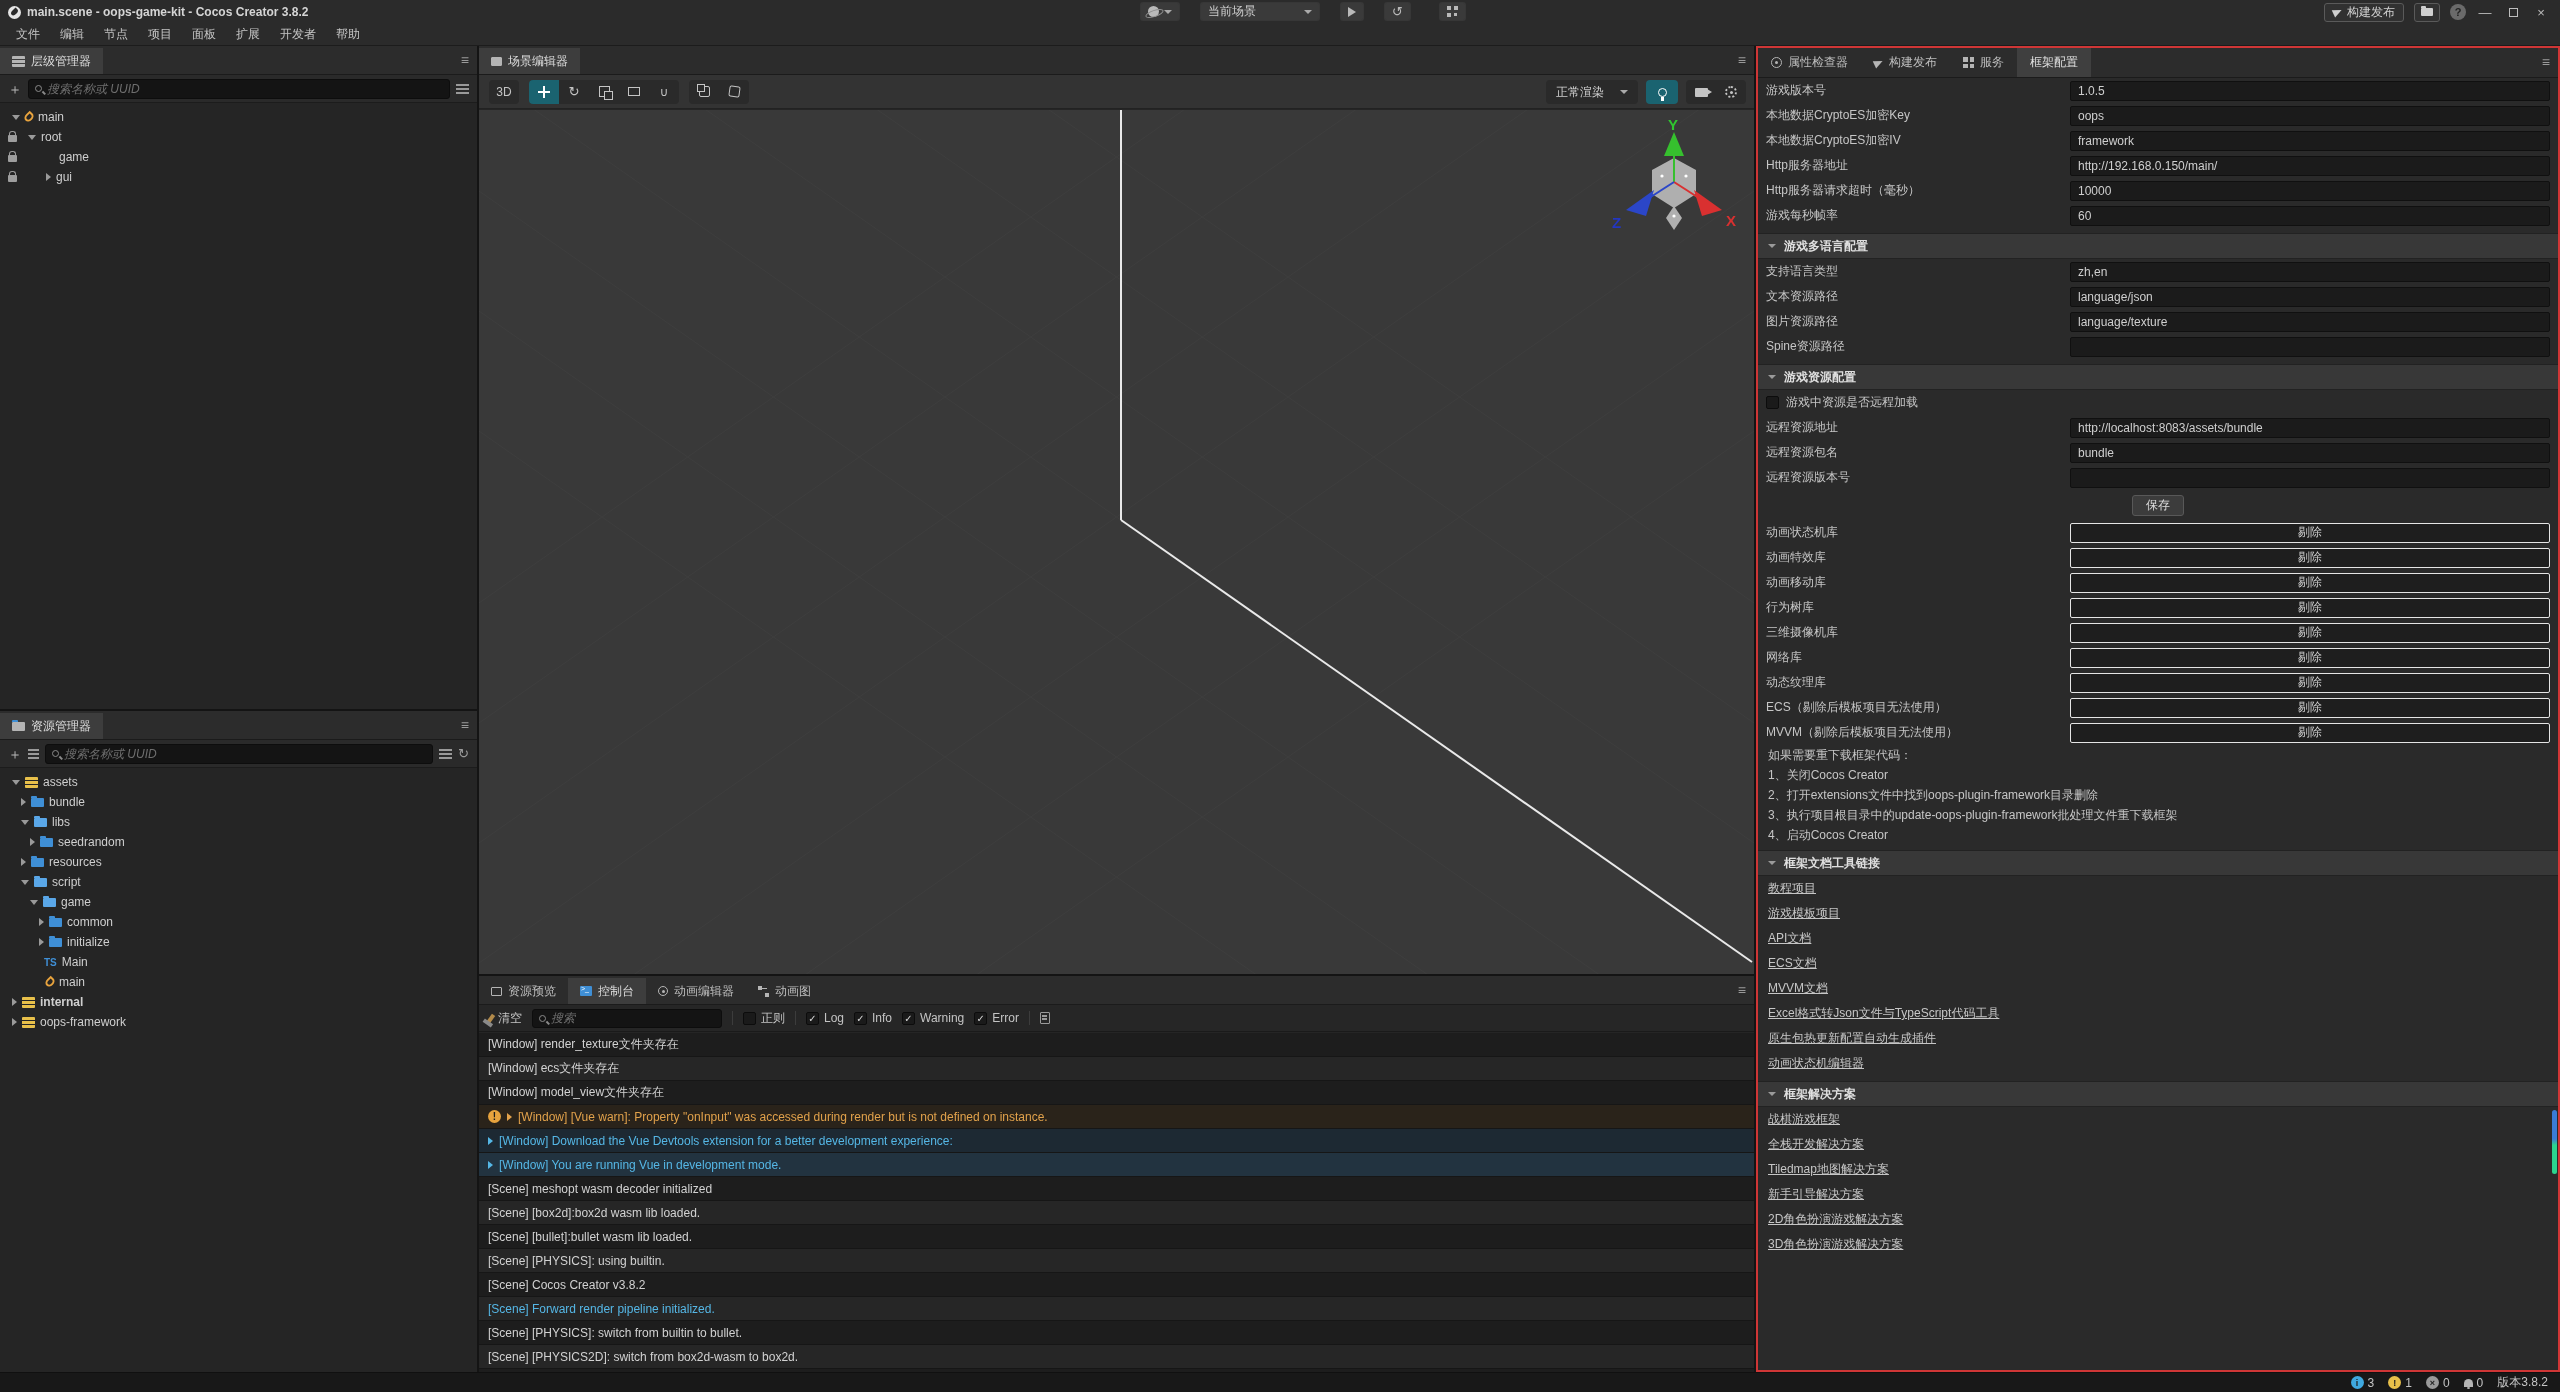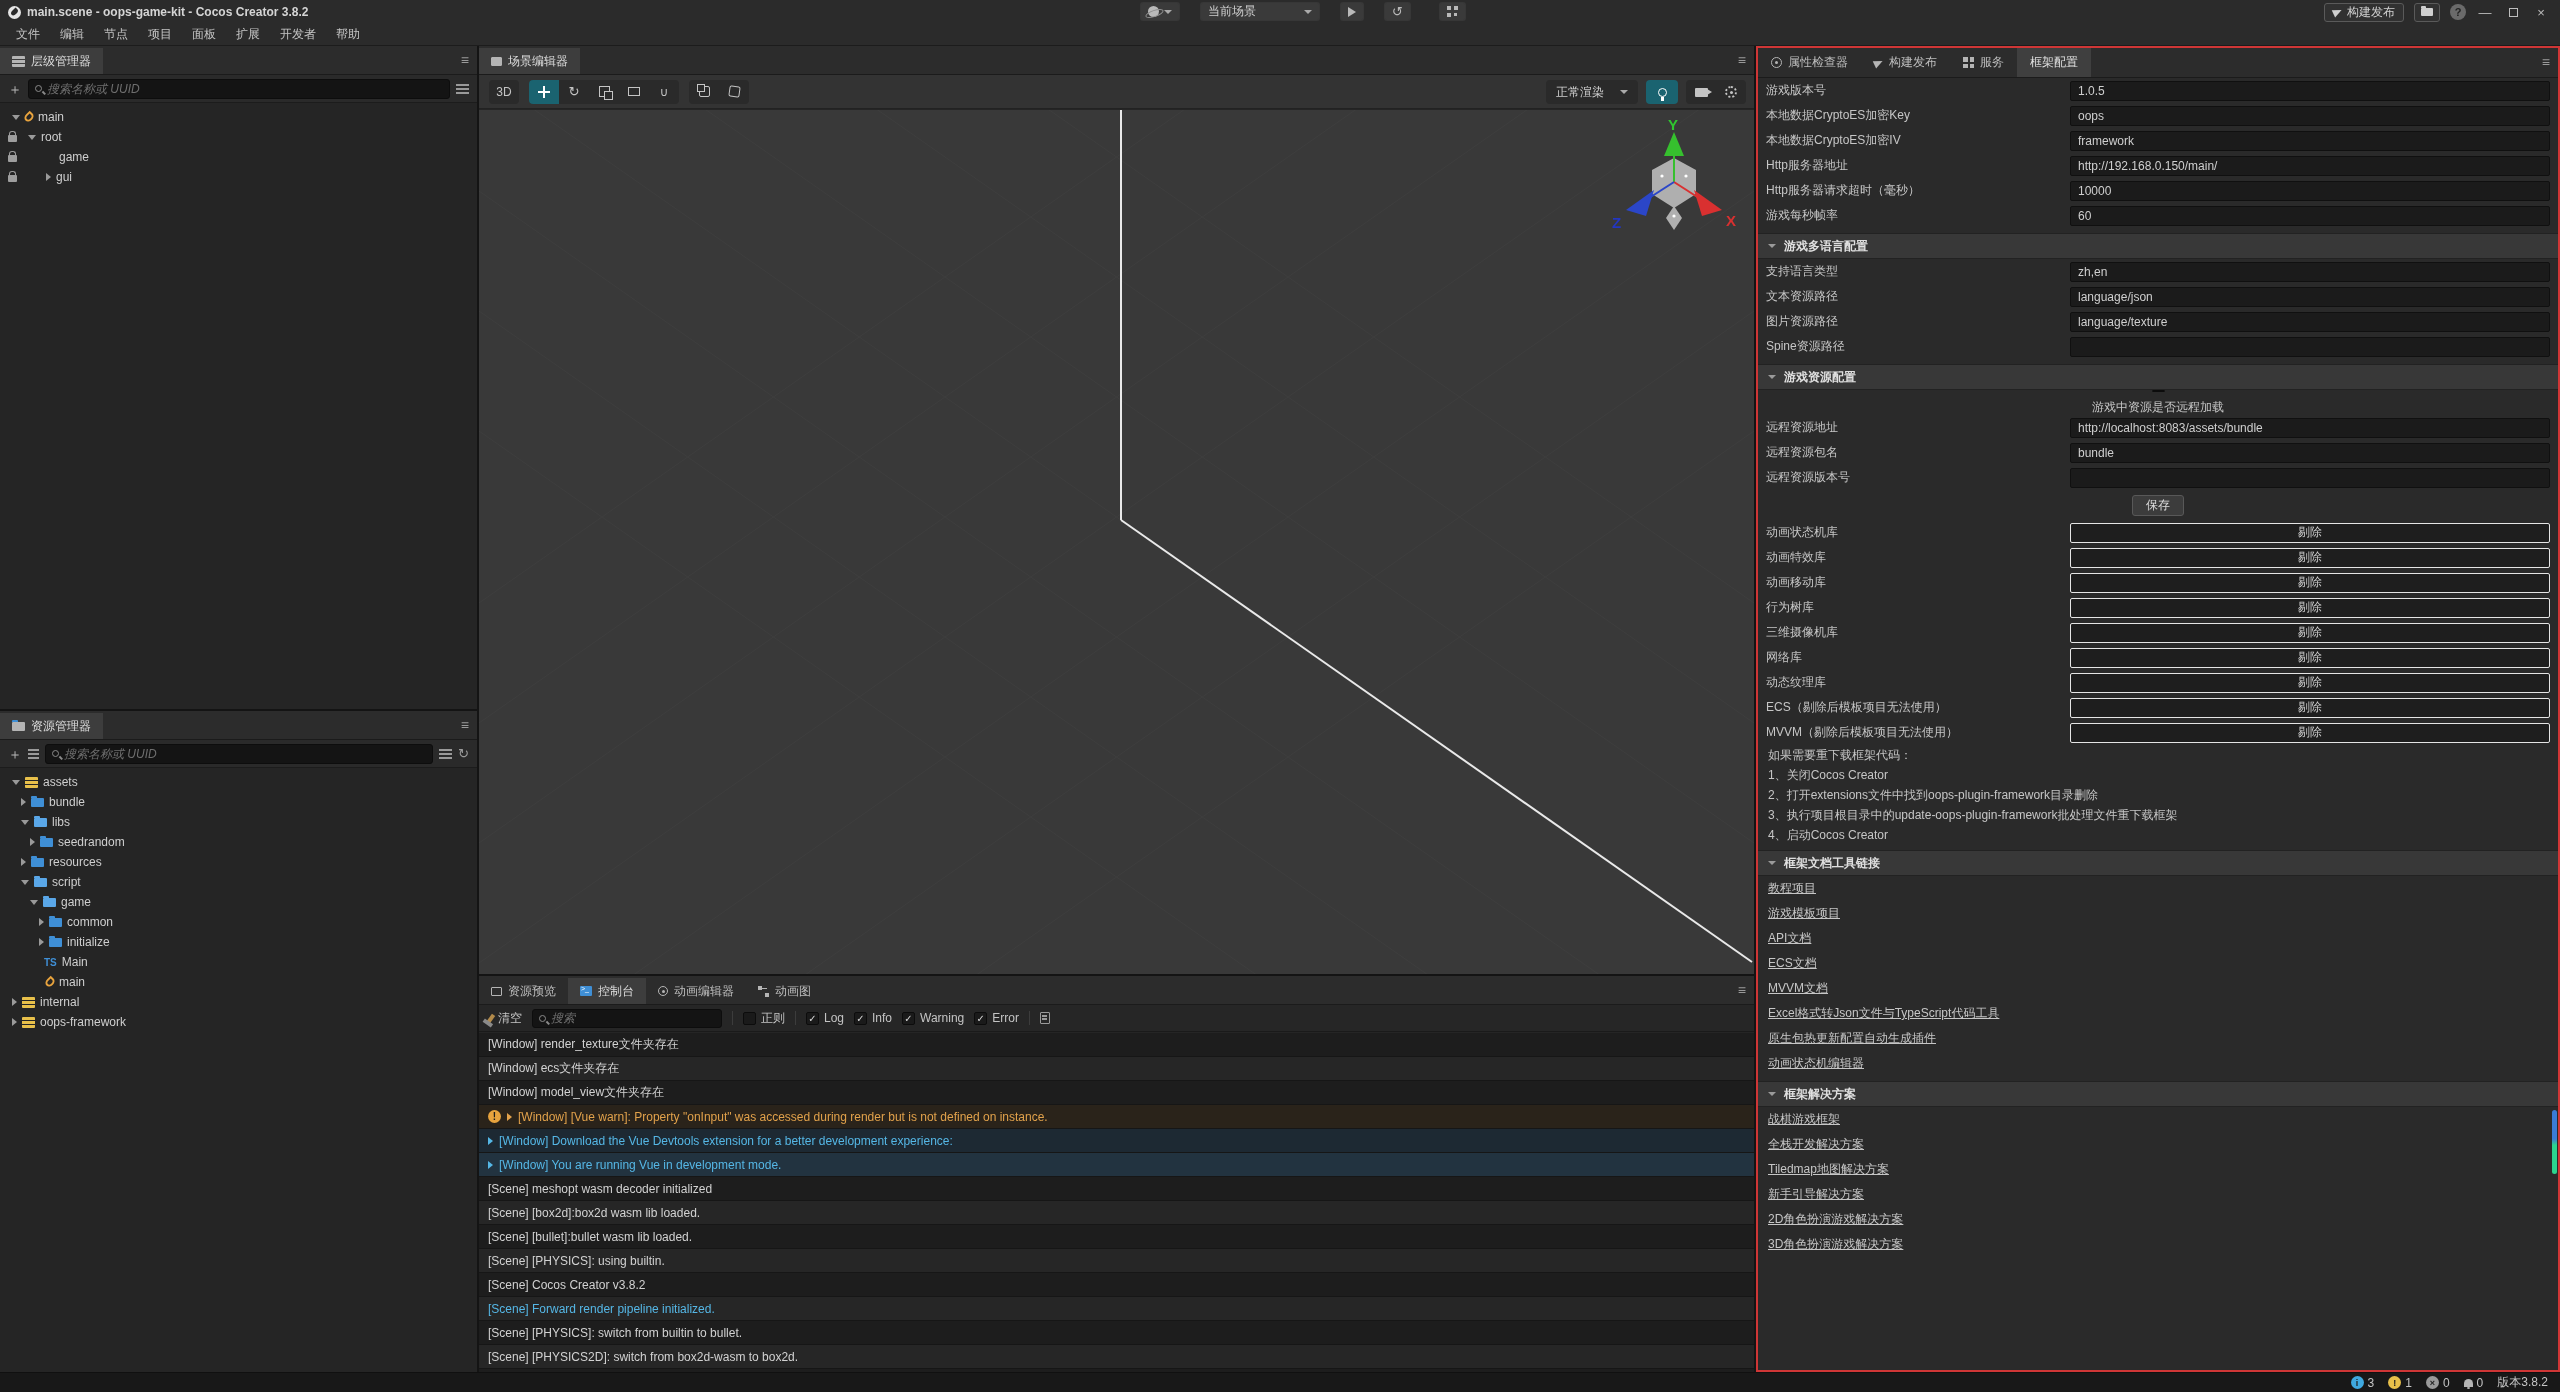--- a/index.html
+++ b/index.html
@@ -145,21 +145,21 @@
       linear-gradient(#b5b5b5,#b5b5b5) 0 0/5px 5px no-repeat,
       linear-gradient(#b5b5b5,#b5b5b5) 7px 0/4px 5px no-repeat,
       linear-gradient(#b5b5b5,#b5b5b5) 0 7px/5px 4px no-repeat,
       linear-gradient(#b5b5b5,#b5b5b5) 7px 7px/4px 4px no-repeat; }
   .sect-hd { height:26px; margin-top:5px; background:#383838; display:flex; align-items:center; gap:8px; padding:0 10px; color:#e0e0e0; font-weight:bold; border-top:1px solid #222; border-bottom:1px solid #222; }
   .sect-hd .tri-s { border-top-color:#9a9a9a; }
   .frow { height:25px; display:flex; align-items:center; padding:0 8px;gap:16px; }
   .flabel { width:288px; flex:none; color:#c6c6c6; }
   .fval { flex:1; height:20px; background:#1b1b1b; border:1px solid #101010; border-radius:2px; color:#cfcfcf; padding:0 7px; font-size:12px; font-family:inherit; outline:none; }
   .modbtn { flex:1; height:20px; background:#1e1e1e; border:1px solid #e5e5e5; border-radius:2px; color:#cfcfcf; display:flex; align-items:center; justify-content:center; }
-  .cbrow { height:25px; display:flex; align-items:center; gap:7px; padding:0 8px; color:#c6c6c6;flex-direction:column; }
+  .cbrow { height:25px; display:flex; align-items:center; gap:7px; padding:0 8px; color:#c6c6c6; }
   .saverow { height:30px; display:flex; align-items:center; justify-content:center; }
   .savebtn { width:52px; height:21px; background:#3c3c3c; border:1px solid #585858; border-radius:3px; color:#dedede; display:flex; align-items:center; justify-content:center; }
   .note { padding:2px 10px; color:#c6c6c6; line-height:16px; }
   .linkrow { height:25px; display:flex; align-items:center; padding:0 10px; }
   .link { color:#c6c6c6; text-decoration:underline; }
   .sb-track { position:absolute; right:1px; top:0; bottom:0; width:6px; }
   .sb-thumb { position:absolute; right:0; width:5px; height:64px; border-radius:3px; background:linear-gradient(#3a7bd5 0 45%, #2bd48e 55% 100%); }
 
   
   .statusbar { position:absolute; left:0; bottom:0; width:2560px; height:20px; background:#181818; border-top:1px solid #101010; display:flex; align-items:center; justify-content:flex-end; gap:14px; padding-right:12px; color:#c4c4c4; }
@@ -331,21 +331,21 @@
         <span>initialize</span>
       </div>
       <div class="trow" style="padding-left:44px;">
         <span class="ic-ts">TS</span>
         <span>Main</span>
       </div>
       <div class="trow" style="padding-left:46px;">
         <span class="ic-flame"></span>
         <span>main</span>
       </div>
-      <div class="trow" style="padding-left:12px;">
+      <div class="trow" style="padding-left:12px;font-weight:bold;">
         <span class="tw right"></span>
         <span class="ic-db"></span>
         <span>internal</span>
       </div>
       <div class="trow" style="padding-left:12px;">
         <span class="tw right"></span>
         <span class="ic-db"></span>
         <span>oops-framework</span>
       </div>
     </div>

